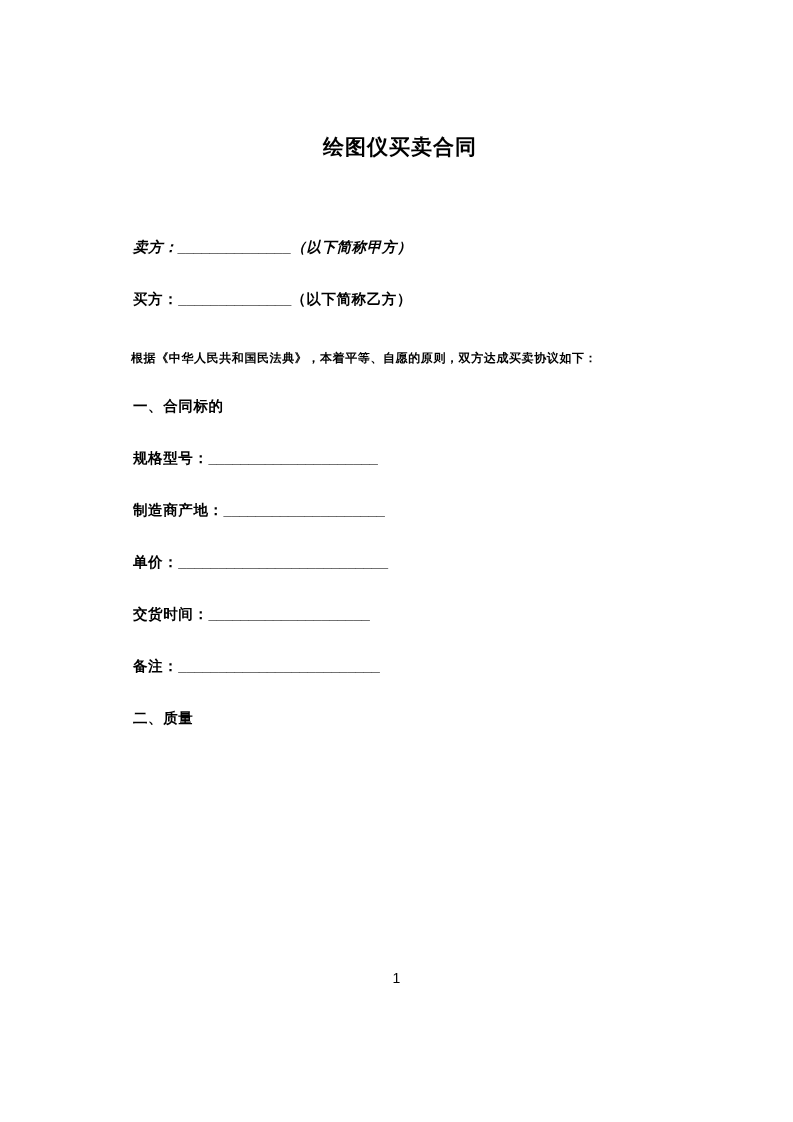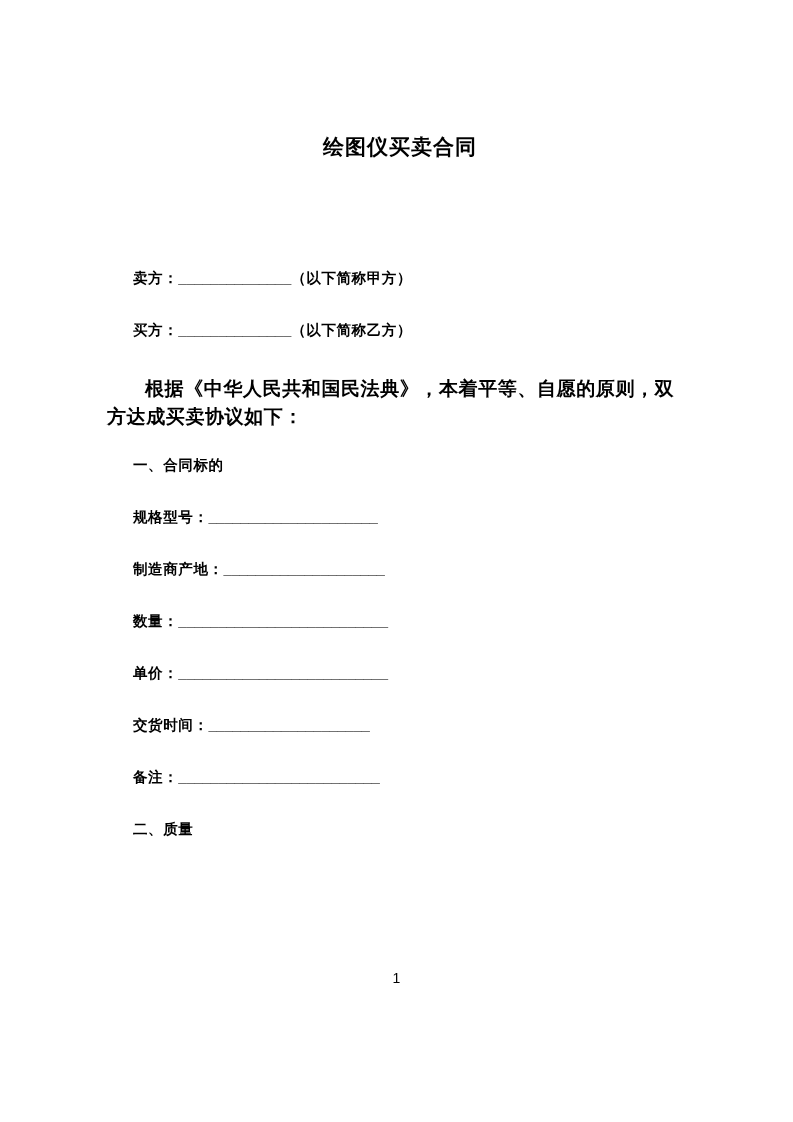--- a/index.html
+++ b/index.html
@@ -30,27 +30,28 @@
   .line {
     margin: 0 0 37px 0;
     padding-left: 26px;
     font-size: 14.5px;
     line-height: 15px;
     font-weight: 600;
     letter-spacing: 0.6px;
     white-space: nowrap;
   }
   .first-party {
-    margin-top: 110px;
+    margin-top: 79px;
+    font-style: italic;
   }
   .intro {
     margin: 0 0 27px 0;
     padding-left: 0;
     text-indent: 2em;
-    font-size: 19px;
+    font-size: 12px;
     line-height: 28px;
     font-weight: 600;
     letter-spacing: 0.6px;
     white-space: normal;
   }
   .heading {
     font-weight: 700;
   }
   .blank {
     font-weight: 600;
@@ -80,21 +81,20 @@
 
   <p class="intro">根据《中华人民共和国民法典》，本着平等、自愿的原则，双方达成买卖协议如下：</p>
 
   <p class="line heading">一、合同标的</p>
 
 
   <p class="line"><span>规格型号：</span><span class="blank">_____________________</span></p>
 
   <p class="line"><span>制造商产地：</span><span class="blank">____________________</span></p>
 
-  <p class="line"><span>数量：</span><span class="blank">__________________________</span></p>
 
   <p class="line"><span>单价：</span><span class="blank">__________________________</span></p>
 
   <p class="line"><span>交货时间：</span><span class="blank">____________________</span></p>
 
   <p class="line"><span>备注：</span><span class="blank">_________________________</span></p>
 
   <p class="line heading">二、质量</p>
 
   <div class="page-number">1</div>

